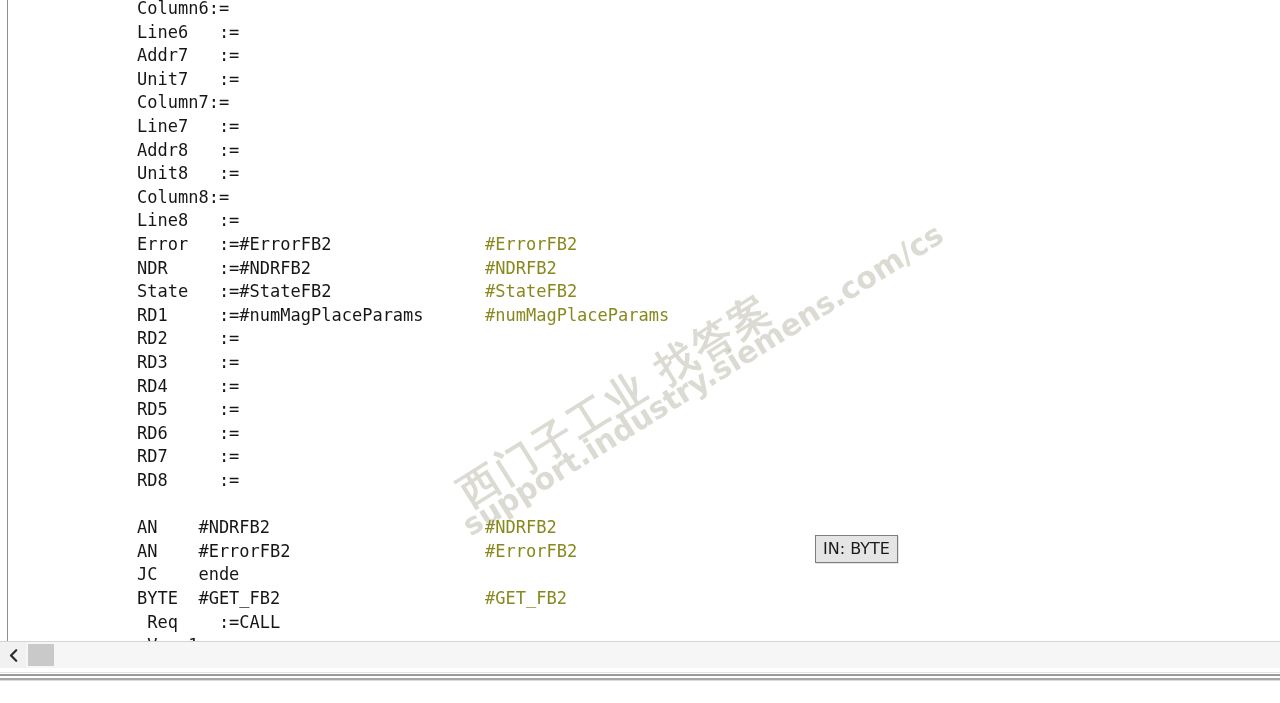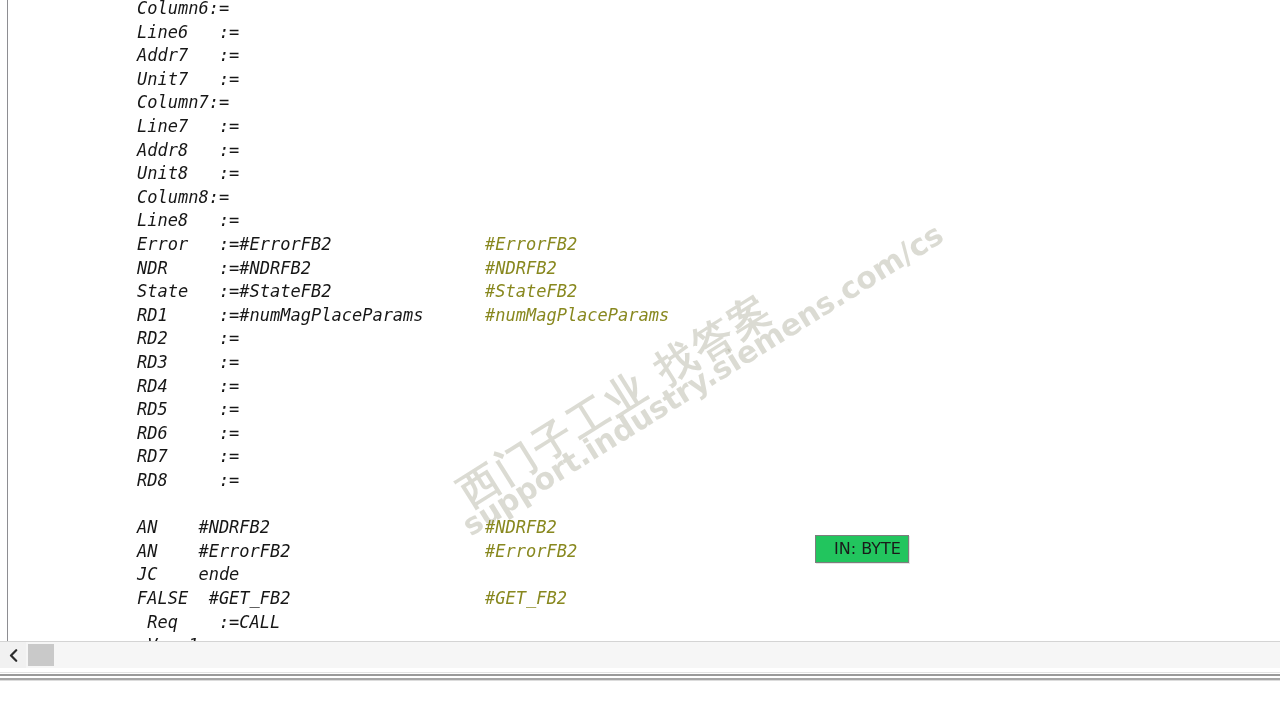--- a/index.html
+++ b/index.html
@@ -37,21 +37,20 @@
     left: 7px; top: 0;
     width: 1px; height: 641px;
     background: #8e8e92;
   }
 
   #code-layer {
     position: absolute;
     left: 0; top: 0;
     width: 1016px;
     height: 641px;
-    font-style: italic;
   }
 
   .code-line {
     position: absolute;
     left: 0;
     height: 24px;
     line-height: 24px;
     white-space: pre;
     font-family: "DejaVu Sans Mono", monospace;
     font-size: 17px;
@@ -100,22 +99,22 @@
     top: 298px;
     font-size: 30px;
     letter-spacing: 0px;
   }
 
   
   #tooltip {
     position: absolute;
     left: 815px;
     top: 535px;
-    padding: 3px 7px 4px 18px;
-    background: #22c55e;
+    padding: 3px 7px 4px 7px;
+    background: #e5e5e5;
     border: 1px solid #7d7d7d;
     box-shadow: 1px 1px 0 rgba(0,0,0,0.10);
     font-family: "DejaVu Sans", sans-serif;
     font-size: 16px;
     color: #1a1a1a;
     line-height: 19px;
     white-space: nowrap;
   }
 
   
@@ -203,21 +202,21 @@
         <div class="code-line" style="top: 350px;"><span class="code-stmt">RD3     :=</span></div>
         <div class="code-line" style="top: 373.6px;"><span class="code-stmt">RD4     :=</span></div>
         <div class="code-line" style="top: 397.2px;"><span class="code-stmt">RD5     :=</span></div>
         <div class="code-line" style="top: 420.8px;"><span class="code-stmt">RD6     :=</span></div>
         <div class="code-line" style="top: 444.4px;"><span class="code-stmt">RD7     :=</span></div>
         <div class="code-line" style="top: 468px;"><span class="code-stmt">RD8     :=</span></div>
         <div class="code-line" style="top: 491.6px;"><span class="code-stmt"></span></div>
         <div class="code-line" style="top: 515.2px;"><span class="code-stmt">AN    #NDRFB2</span><span class="code-sym">#NDRFB2</span></div>
         <div class="code-line" style="top: 538.8px;"><span class="code-stmt">AN    #ErrorFB2</span><span class="code-sym">#ErrorFB2</span></div>
         <div class="code-line" style="top: 562.4px;"><span class="code-stmt">JC    ende</span></div>
-        <div class="code-line" style="top: 586px;"><span class="code-stmt">FALSE  #GET_FB2</span><span class="code-sym">#GET_FB2</span></div>
+        <div class="code-line" style="top: 586px;"><span class="code-stmt">BYTE  #GET_FB2</span><span class="code-sym">#GET_FB2</span></div>
         <div class="code-line" style="top: 609.6px;"><span class="code-stmt"> Req    :=CALL</span></div>
         <div class="code-line" style="top: 633.2px;"><span class="code-stmt"> Var_1  :=</span></div>
       </div>
 
     <div id="tooltip">IN: BYTE</div>
   </div>
 
   <div id="hscroll">
     <div id="hscroll-left-btn">
       <span>

